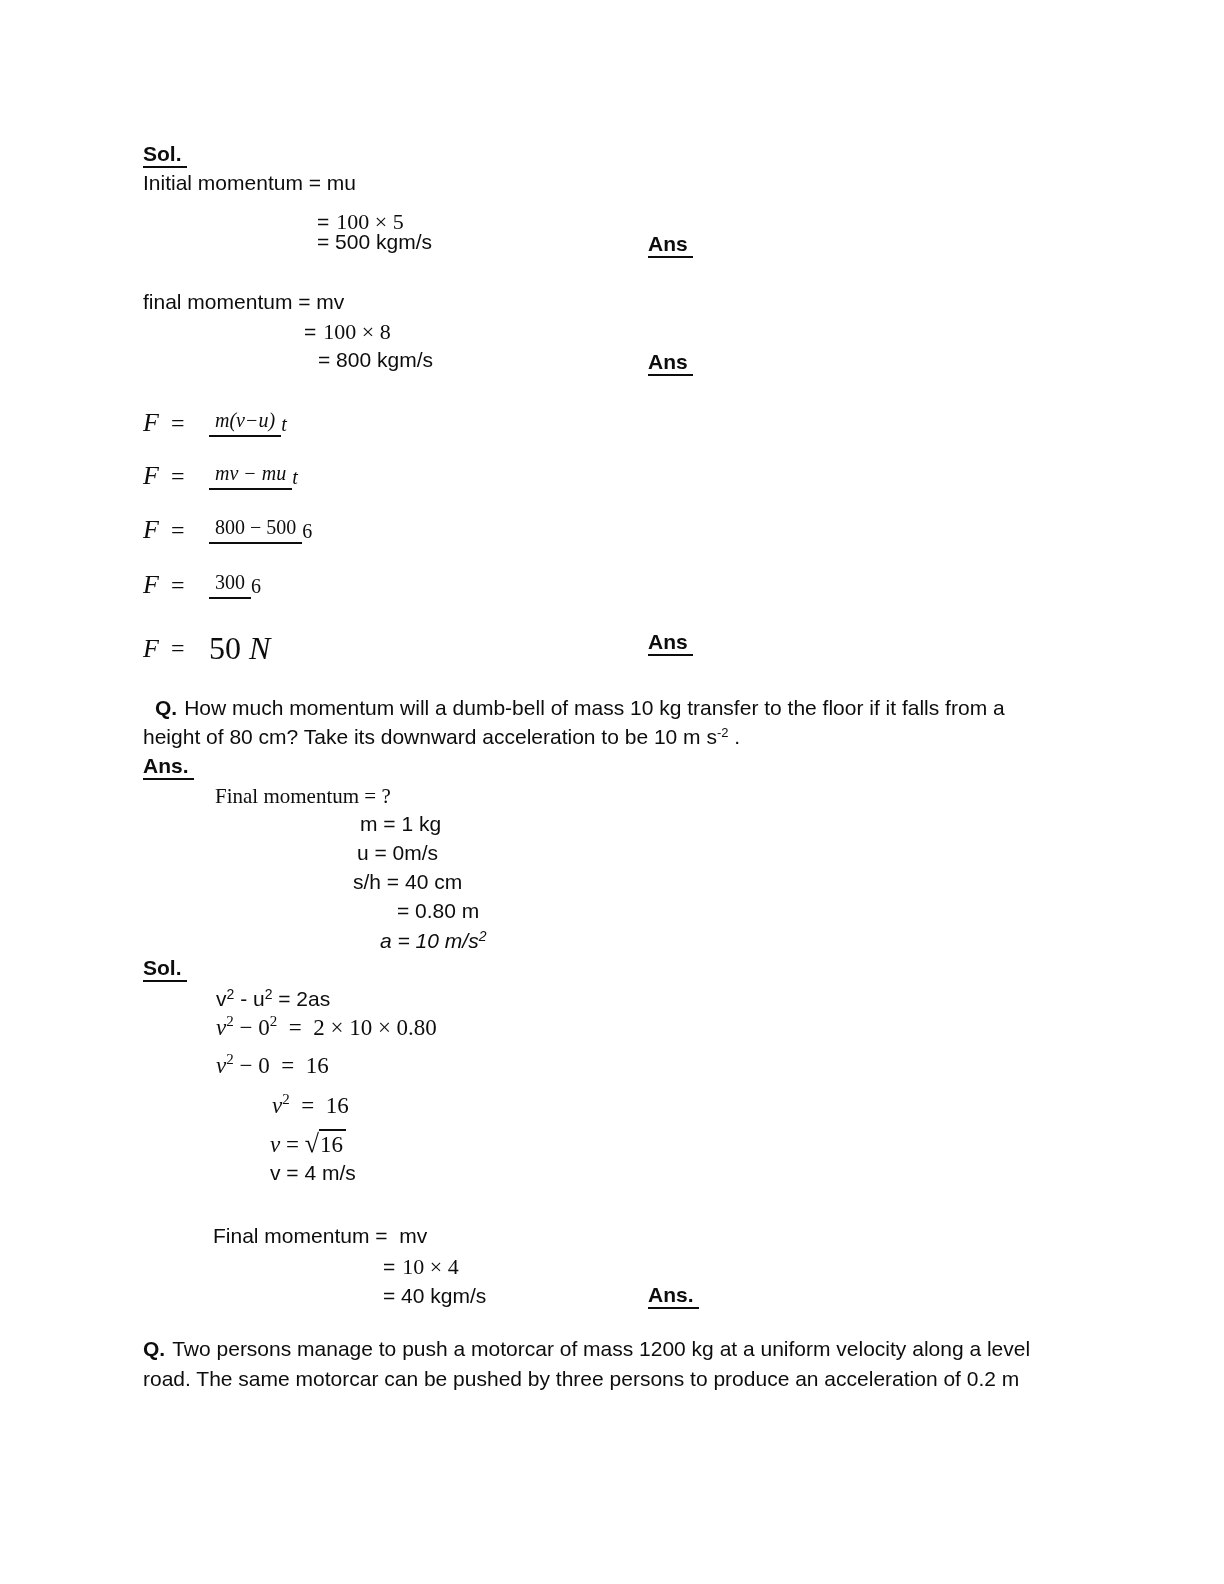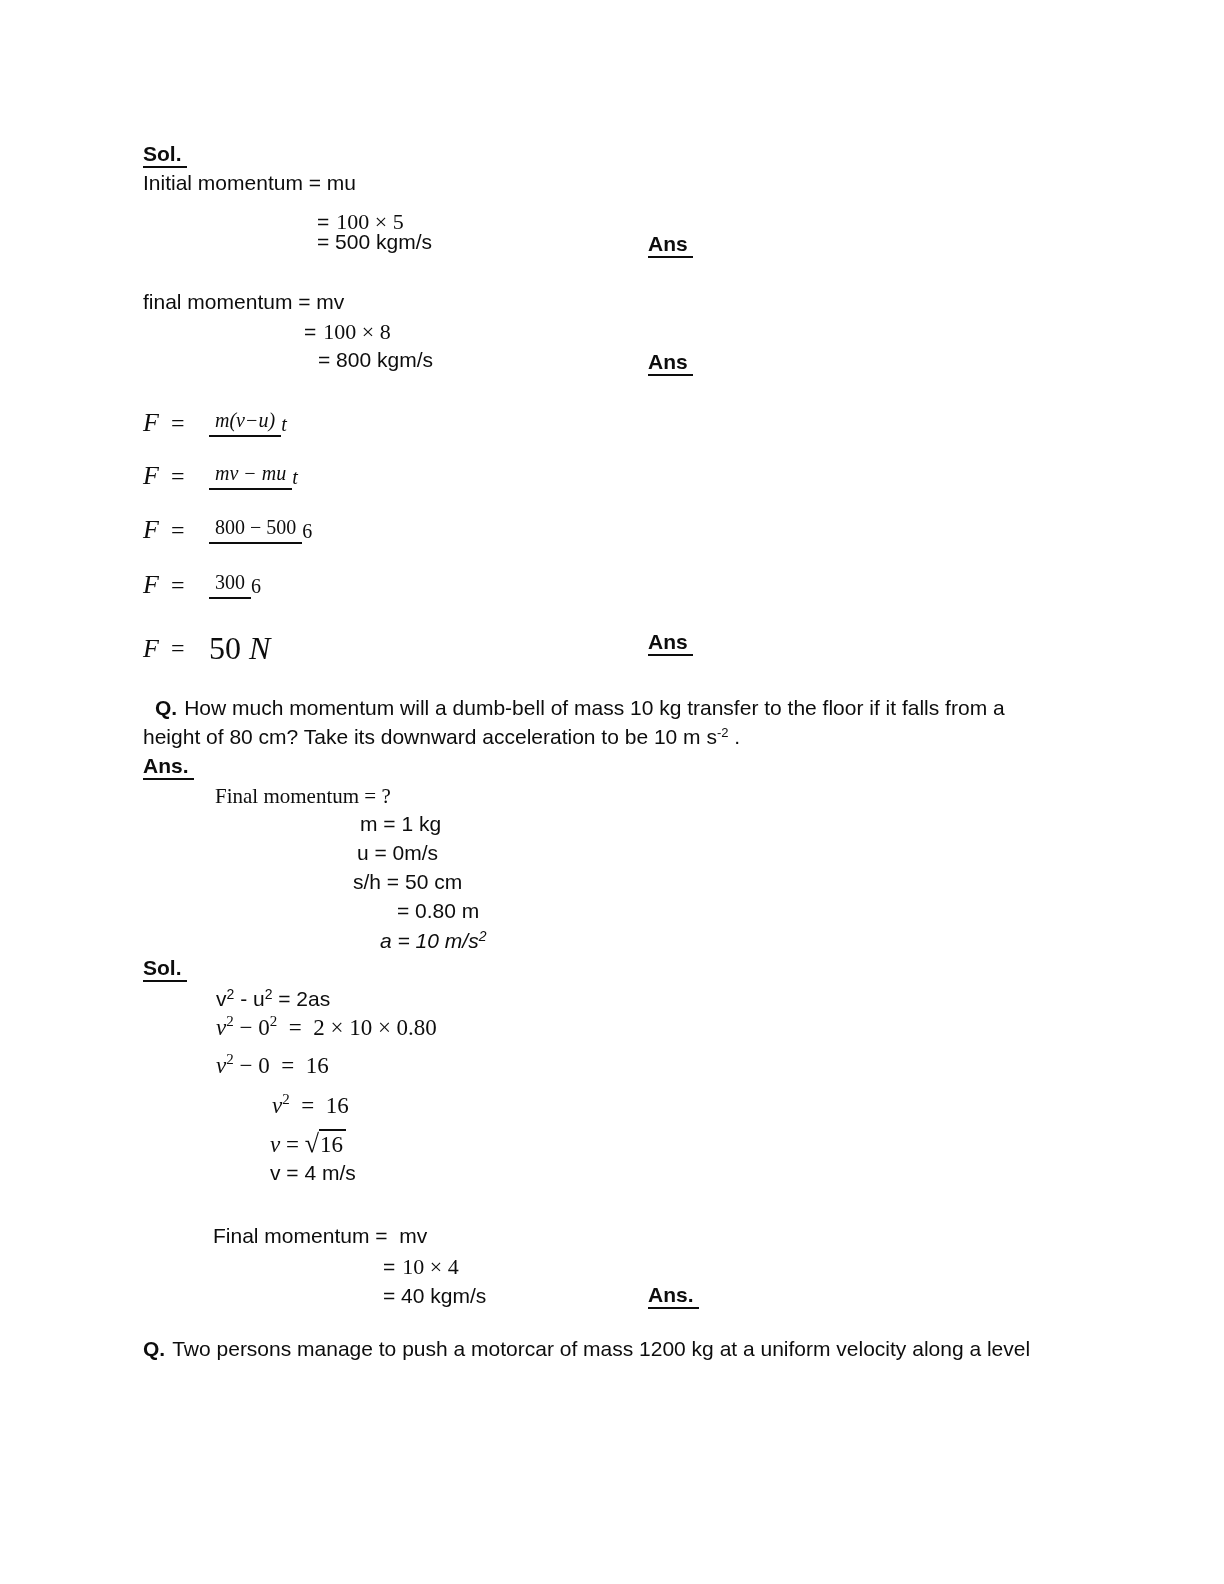--- a/index.html
+++ b/index.html
@@ -101,21 +101,21 @@
   </div>
   <div class="line" style="left:648px; top:630px;"><span class="b u">Ans</span></div>
 
   <div class="line" style="left:143px; top:696px;margin-left:12px;"><span class="b qlabel">Q.</span><span>How much momentum will a dumb-bell of mass 10 kg transfer to the floor if it falls from a</span></div>
   <div class="line" style="left:143px; top:725px;"><span>height of 80 cm? Take its downward acceleration to be 10 m s</span><span class="qsup">-2</span><span> .</span></div>
 
   <div class="line" style="left:143px; top:754px;"><span class="b u">Ans.</span></div>
   <div class="line" style="left:215px; top:784px;font-family:Liberation Serif, serif;">Final momentum = ?</div>
   <div class="line" style="left:360px; top:812px;">m = 1 kg</div>
   <div class="line" style="left:357px; top:841px;">u = 0m/s</div>
-  <div class="line" style="left:353px; top:870px;">s/h = 50 cm</div>
+  <div class="line" style="left:353px; top:870px;">s/h = 40 cm</div>
   <div class="line" style="left:397px; top:899px;">= 0.80 m</div>
   <div class="line" style="left:380px; top:928px;font-style:italic;"><span>a = 10 m/s</span><span class="sup-sans">2</span></div>
 
   <div class="line" style="left:143px; top:956px;"><span class="b u">Sol.</span></div>
 
   <div class="line" style="left:216px; top:986px;"><span>v</span><span class="sup-sans">2</span><span> - u</span><span class="sup-sans">2</span><span> = 2as</span></div>
 
   <div class="meq" style="left:216px; top:1012px;"><span class="v">v</span><span class="sup-ser">2</span><span> − 0</span><span class="sup-ser">2</span><span>  =  2 × 10 × 0.80</span></div>
 
   <div class="meq" style="left:216px; top:1050px;"><span class="v">v</span><span class="sup-ser">2</span><span> − 0  =  16</span></div>
@@ -127,14 +127,15 @@
   <div class="line" style="left:270px; top:1161px;">v = 4 m/s</div>
 
   <div class="line" style="left:213px; top:1224px;">Final momentum =  mv</div>
 
   <div class="line" style="left:383px; top:1254px;"><span>=</span><span class="mser">10 × 4</span></div>
 
   <div class="line" style="left:383px; top:1284px;">= 40 kgm/s</div>
   <div class="line" style="left:648px; top:1283px;"><span class="b u">Ans.</span></div>
 
   <div class="line" style="left:143px; top:1337px;"><span class="b qlabel">Q.</span><span>Two persons manage to push a motorcar of mass 1200 kg at a uniform velocity along a level</span></div>
+  <div class="line" style="left:143px; top:1367px;">road. The same motorcar can be pushed by three persons to produce an acceleration of 0.2 m</div>
 
 </div>
 
 </body></html>

